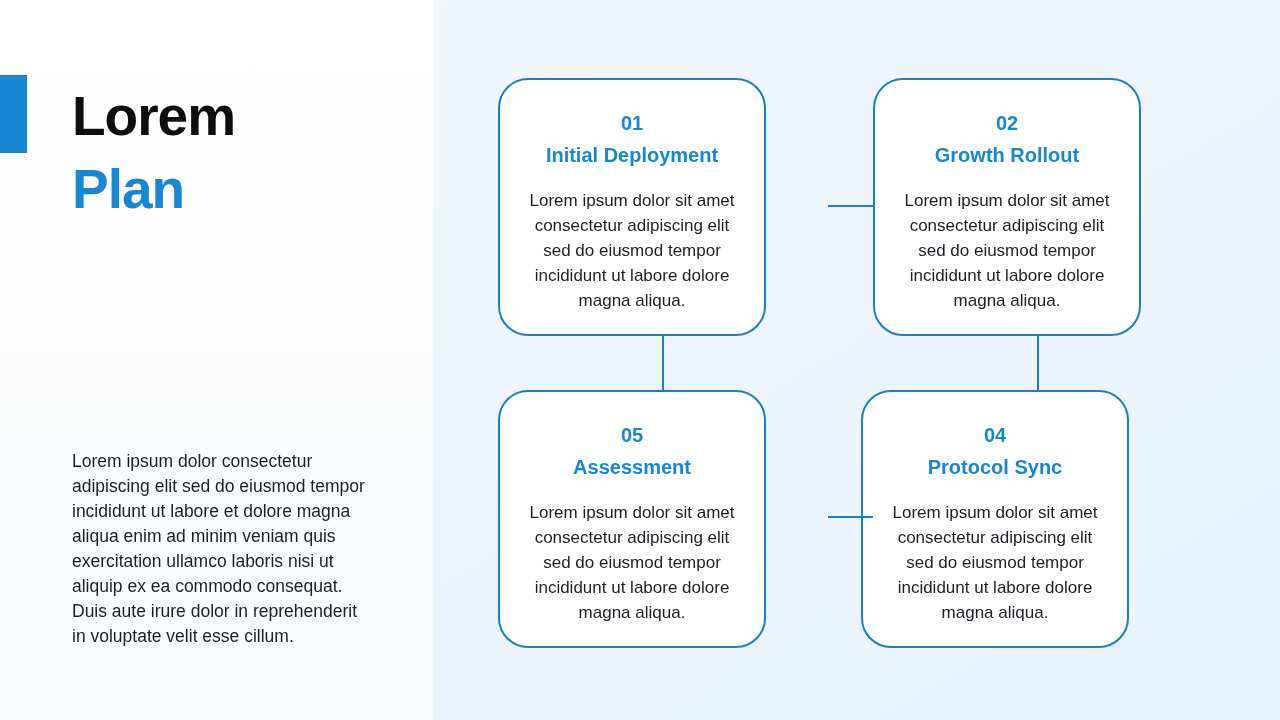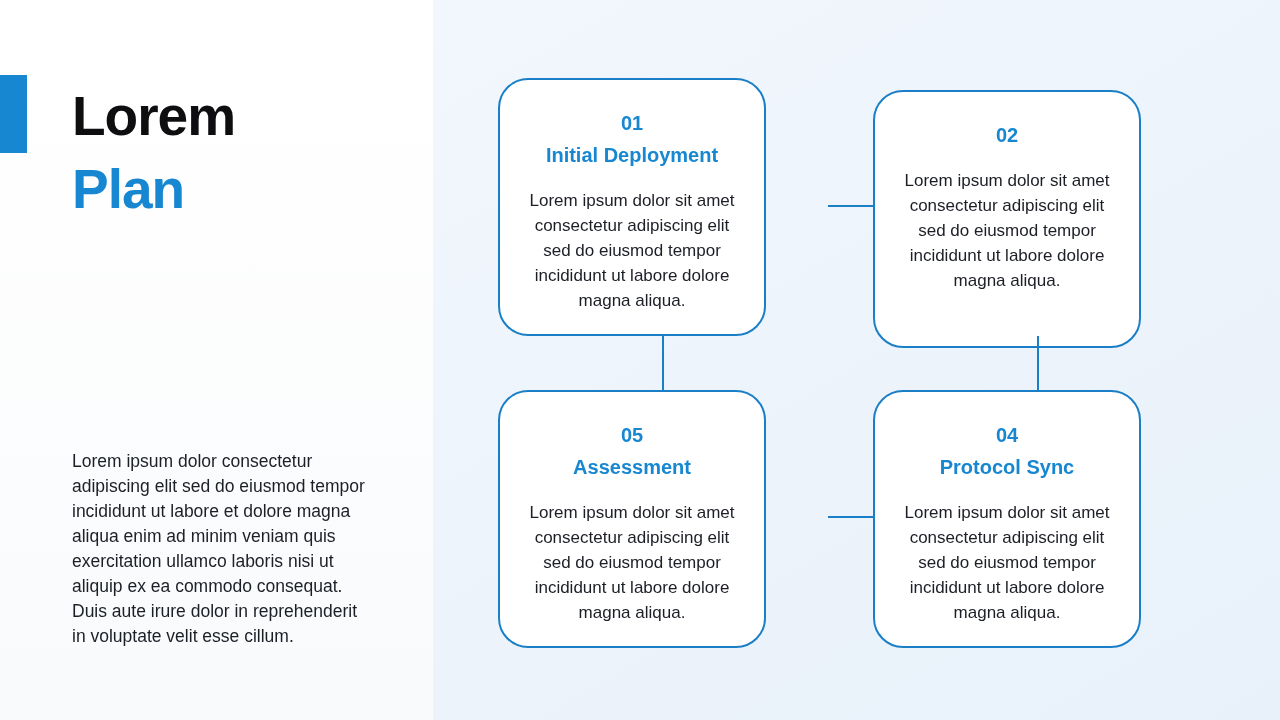--- a/index.html
+++ b/index.html
@@ -49,23 +49,23 @@
   }
   .step-card{
     position:absolute;width:268px;height:258px;
     background:#ffffff;
     border:2px solid var(--card-border);
     border-radius:30px;
     text-align:center;
     padding:30px 24px 0 24px;
   }
   .card-1{left:65px;top:78px;}
-  .card-2{left:440px;top:78px;margin-top:12px;}
+  .card-2{left:440px;top:78px;}
   .card-3{left:65px;top:390px;}
-  .card-4{left:440px;top:390px;}
+  .card-4{left:428px;top:390px;}
   .step-number{
     font-size:20px;font-weight:700;color:var(--accent);
     line-height:26px;
   }
   .step-title{
     font-size:20px;font-weight:700;color:var(--accent);
     line-height:26px;margin-top:6px;text-align:center;
   }
   .step-body{
     margin-top:20px;
@@ -93,20 +93,21 @@
 <div class="right-panel">
 
   <div class="step-card card-1">
     <div class="step-number">01</div>
     <div class="step-title">Initial Deployment</div>
     <p class="step-body">Lorem ipsum dolor sit amet consectetur adipiscing elit sed do eiusmod tempor incididunt ut labore dolore magna aliqua.</p>
   </div>
 
   <div class="step-card card-2">
     <div class="step-number">02</div>
+    <div class="step-title">Growth Rollout</div>
     <p class="step-body">Lorem ipsum dolor sit amet consectetur adipiscing elit sed do eiusmod tempor incididunt ut labore dolore magna aliqua.</p>
   </div>
 
   <div class="step-card card-3">
     <div class="step-number">05</div>
     <div class="step-title">Assessment</div>
     <p class="step-body">Lorem ipsum dolor sit amet consectetur adipiscing elit sed do eiusmod tempor incididunt ut labore dolore magna aliqua.</p>
   </div>
 
   <div class="step-card card-4">

